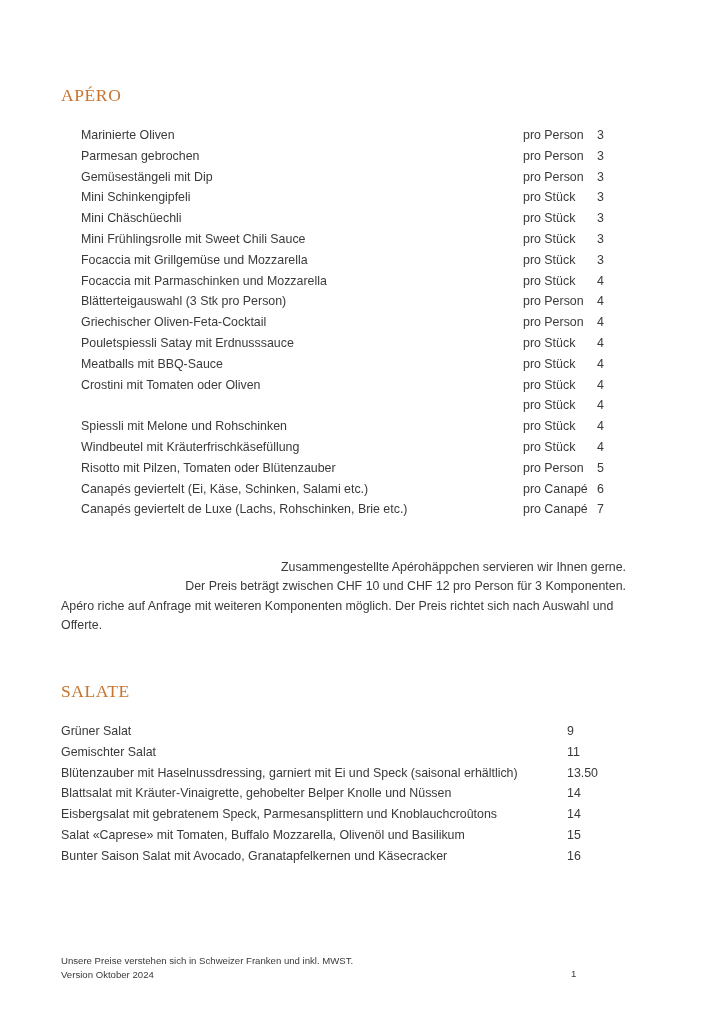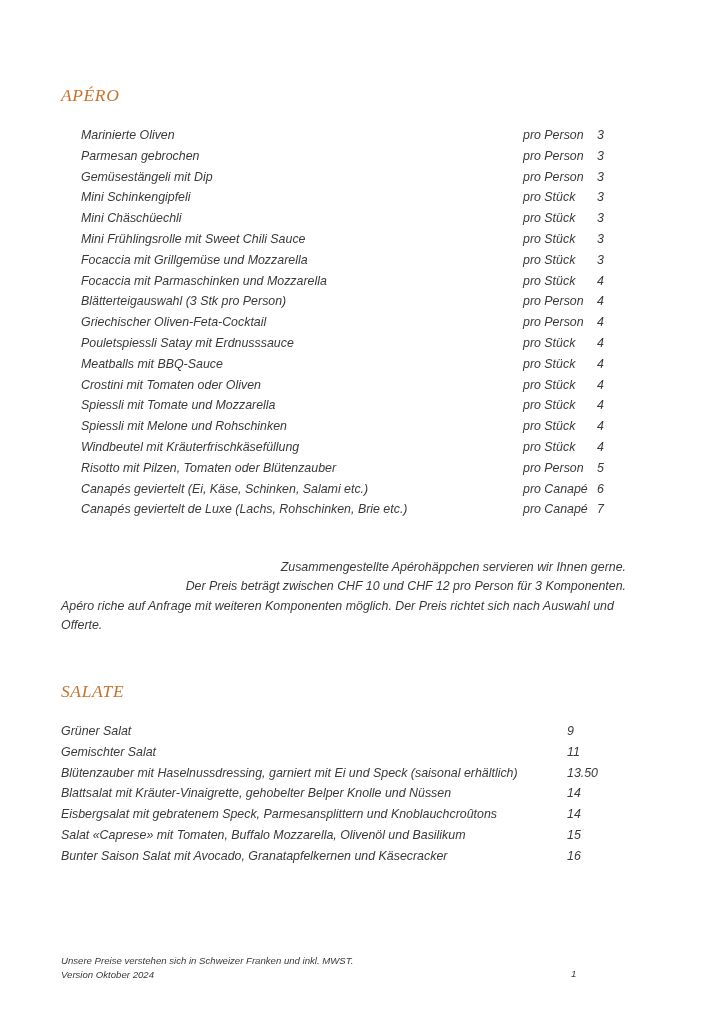--- a/index.html
+++ b/index.html
@@ -13,21 +13,20 @@
     position: relative;
     font-family: "Liberation Sans", sans-serif;
     color: #3a3a3a;
     overflow: hidden;
   }
 
   .page {
     position: absolute;
     inset: 0;
     background: #ffffff;
-    font-style: italic;
   }
 
   
   .section-heading {
     position: absolute;
     left: 61px;
     font-family: "Liberation Serif", serif;
     font-size: 17.5px;
     letter-spacing: 0.6px;
     color: #c8742e;
@@ -170,21 +169,20 @@
         <span class="item-name">Meatballs mit BBQ-Sauce</span>
         <span class="item-unit">pro Stück</span>
         <span class="item-price">4</span>
       </div>
       <div class="menu-row">
         <span class="item-name">Crostini mit Tomaten oder Oliven</span>
         <span class="item-unit">pro Stück</span>
         <span class="item-price">4</span>
       </div>
       <div class="menu-row">
-        <span class="item-name">Spiessli mit Tomate und Mozzarella</span>
         <span class="item-unit">pro Stück</span>
         <span class="item-price">4</span>
       </div>
       <div class="menu-row">
         <span class="item-name">Spiessli mit Melone und Rohschinken</span>
         <span class="item-unit">pro Stück</span>
         <span class="item-price">4</span>
       </div>
       <div class="menu-row">
         <span class="item-name">Windbeutel mit Kräuterfrischkäsefüllung</span>

